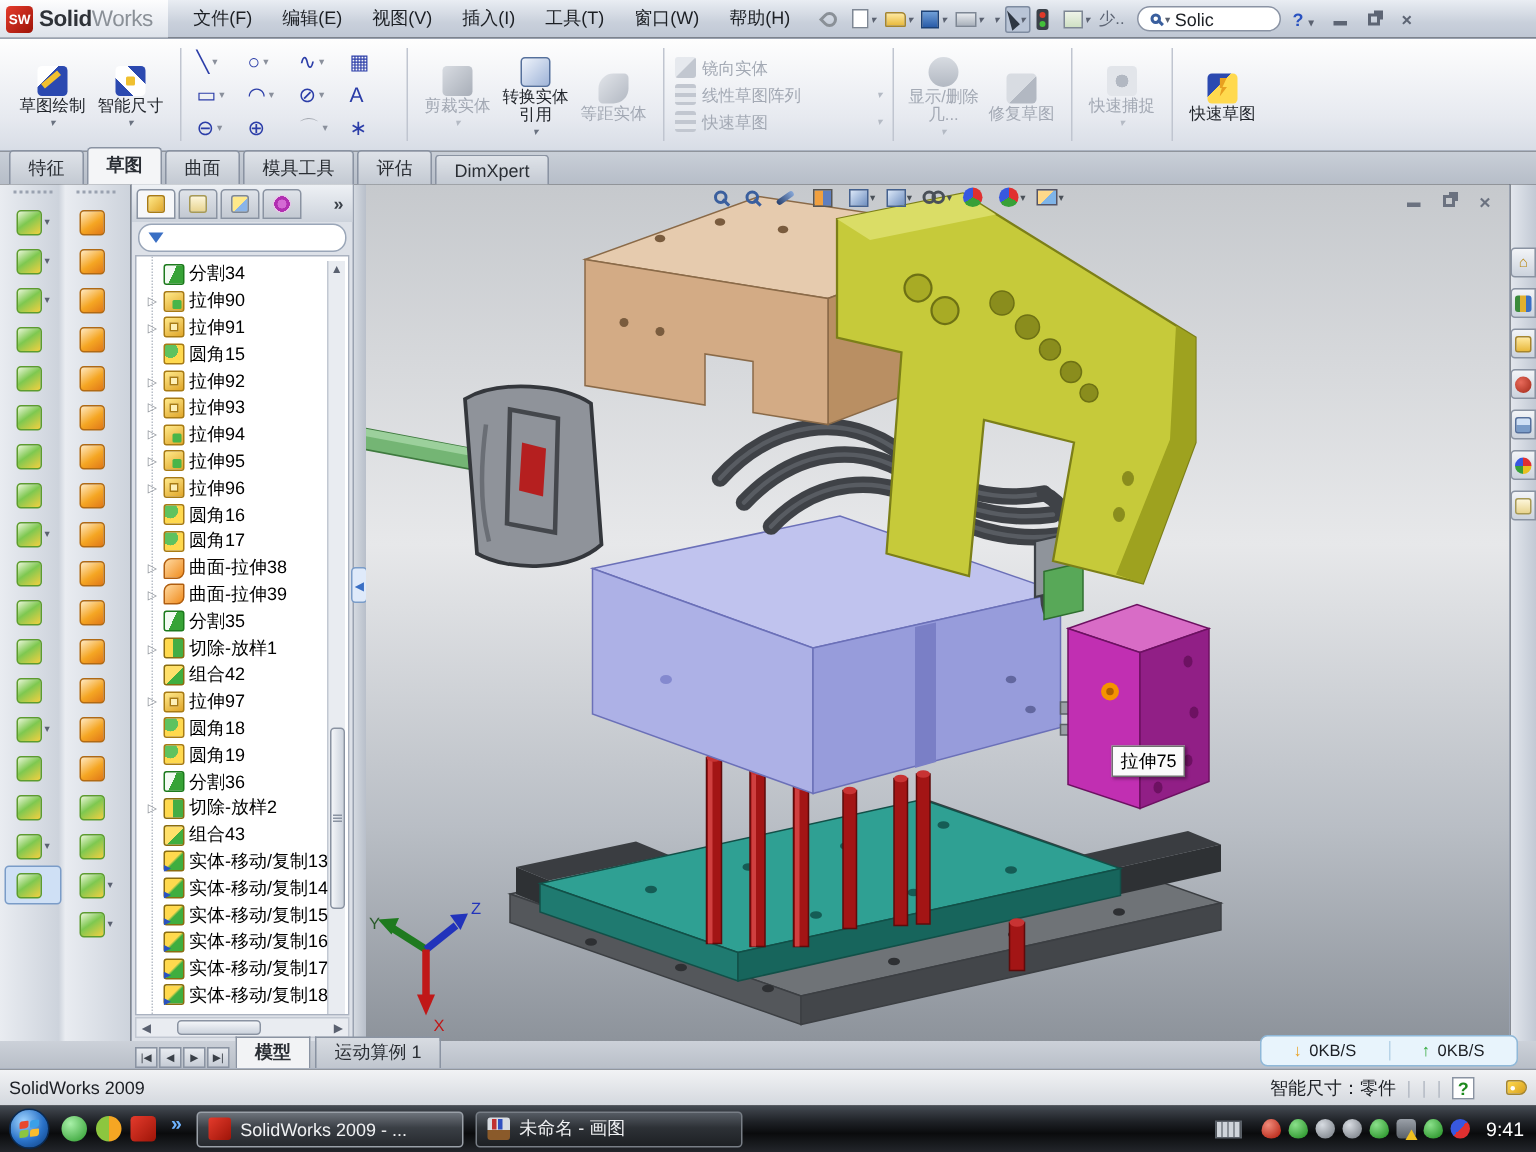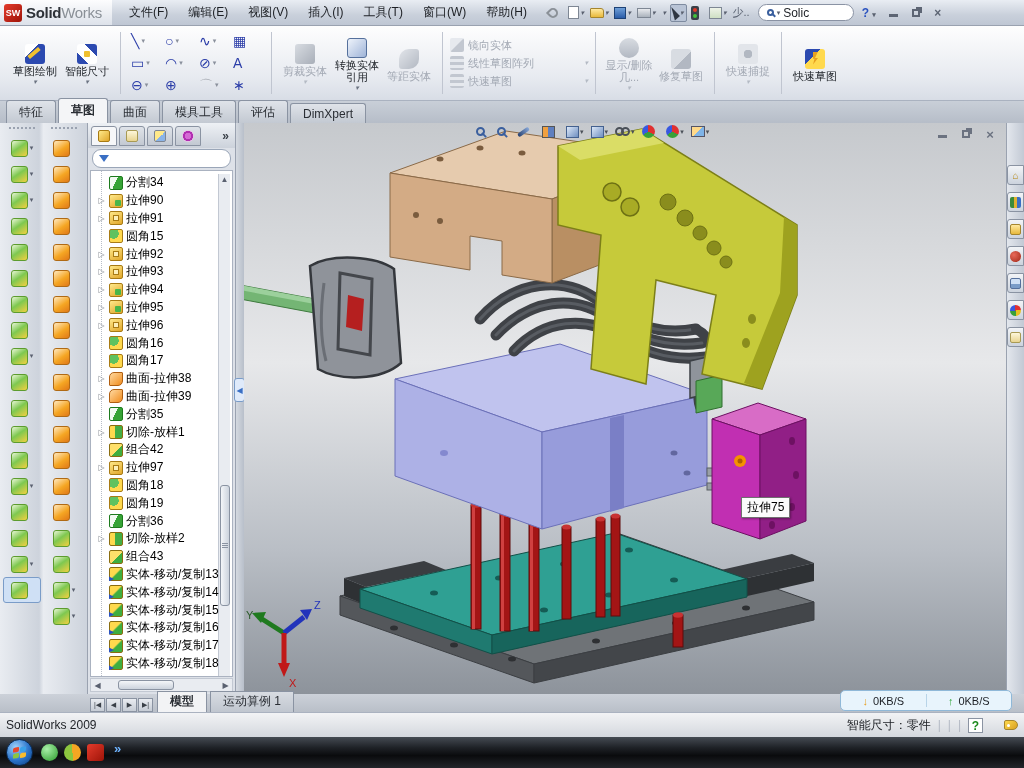--- a/index.html
+++ b/index.html
@@ -1159,13 +1159,40 @@
       </div>
   </div>
   <div id="quicklaunch">
 
   <span class="qi q-green"></span>
       <span class="qi q-orange"></span>
       <span class="qi q-red"></span>
     </div>
   <span id="ql-chevron">»</span>
   <div style="width:10px"></div>
+  <div style="display:flex;align-items:center">
+
+      <div class="tbtn active">
+        <i class="tbicon solidworks"></i>
+        <span>SolidWorks 2009 - ...</span>
+      </div>
+
+      <div class="tbtn">
+        <i class="tbicon paint"></i>
+        <span>未命名 - 画图</span>
+      </div>
+    </div>
+  <div id="tray">
+    <span id="kbd"></span>
+    <span style="display:flex;gap:5px;align-items:center">
+
+    <span class="tri t-red"></span>
+        <span class="tri t-green"></span>
+        <span class="tri t-gray"></span>
+        <span class="tri t-gray"></span>
+        <span class="tri t-green"></span>
+        <span class="tri t-warn"></span>
+        <span class="tri t-green"></span>
+        <span class="tri t-bluered"></span>
+      </span>
+    <span id="clock">9:41</span>
+  </div>
 </div>
 
 </body></html>

